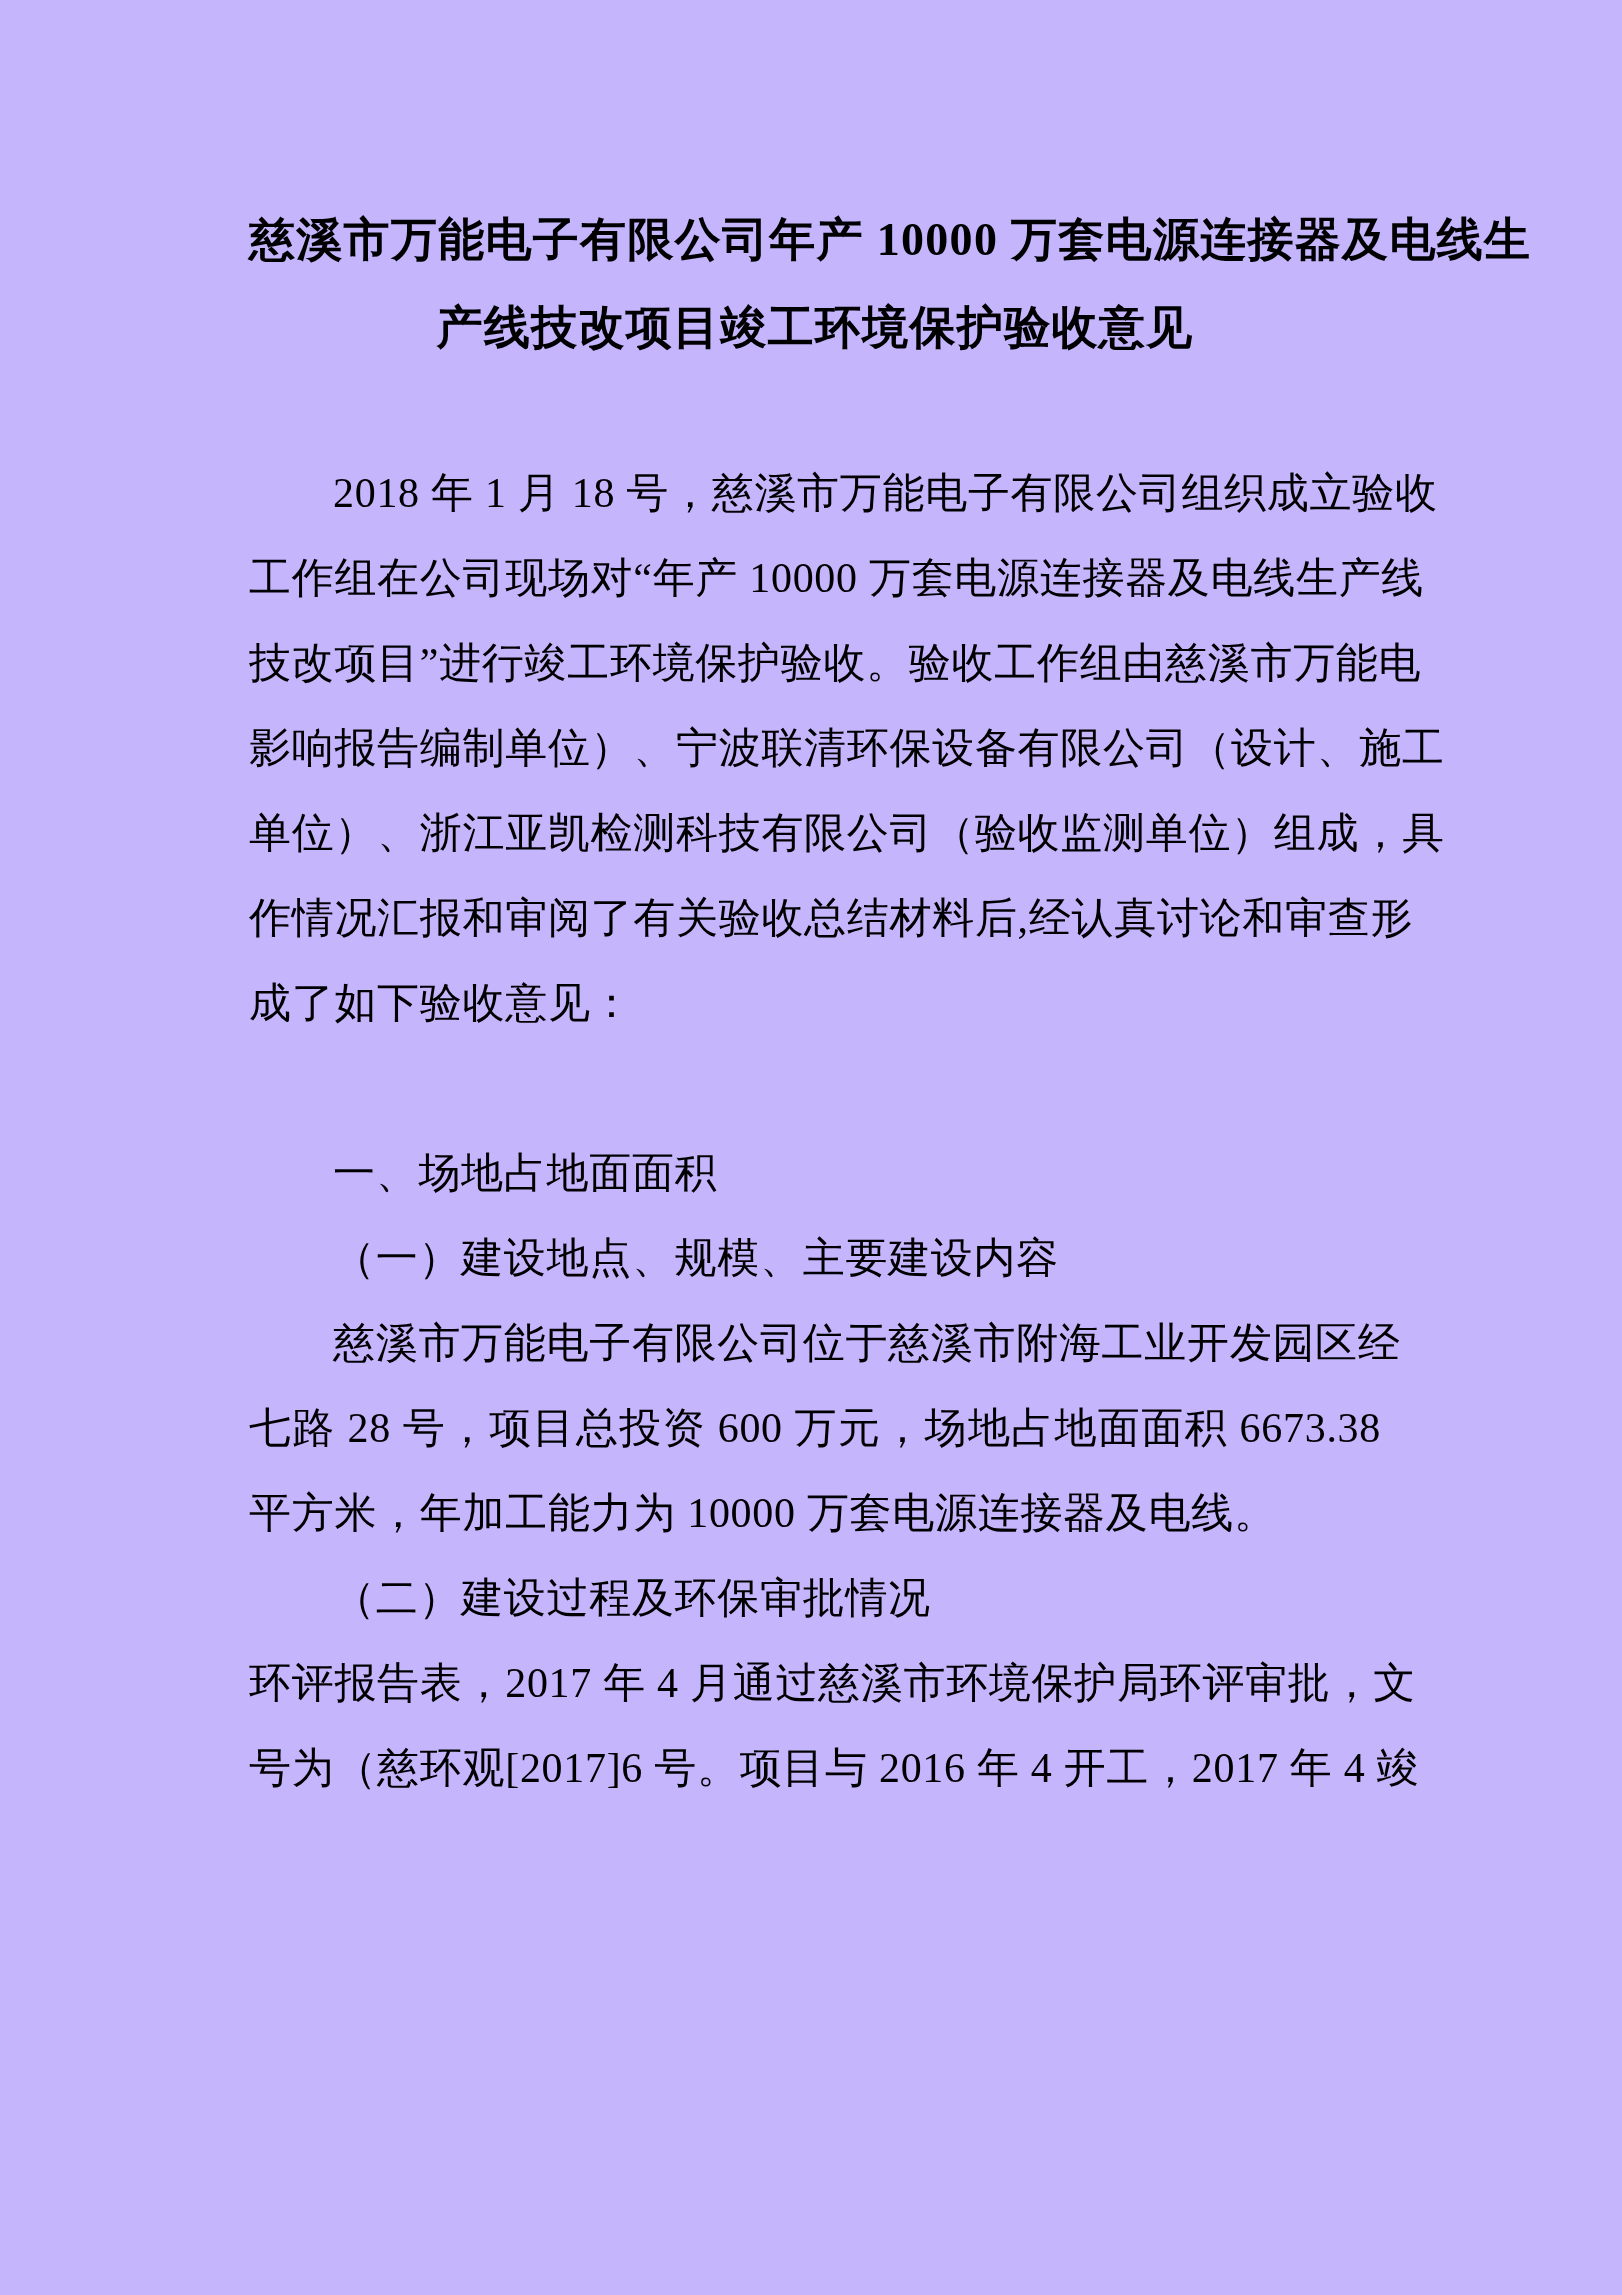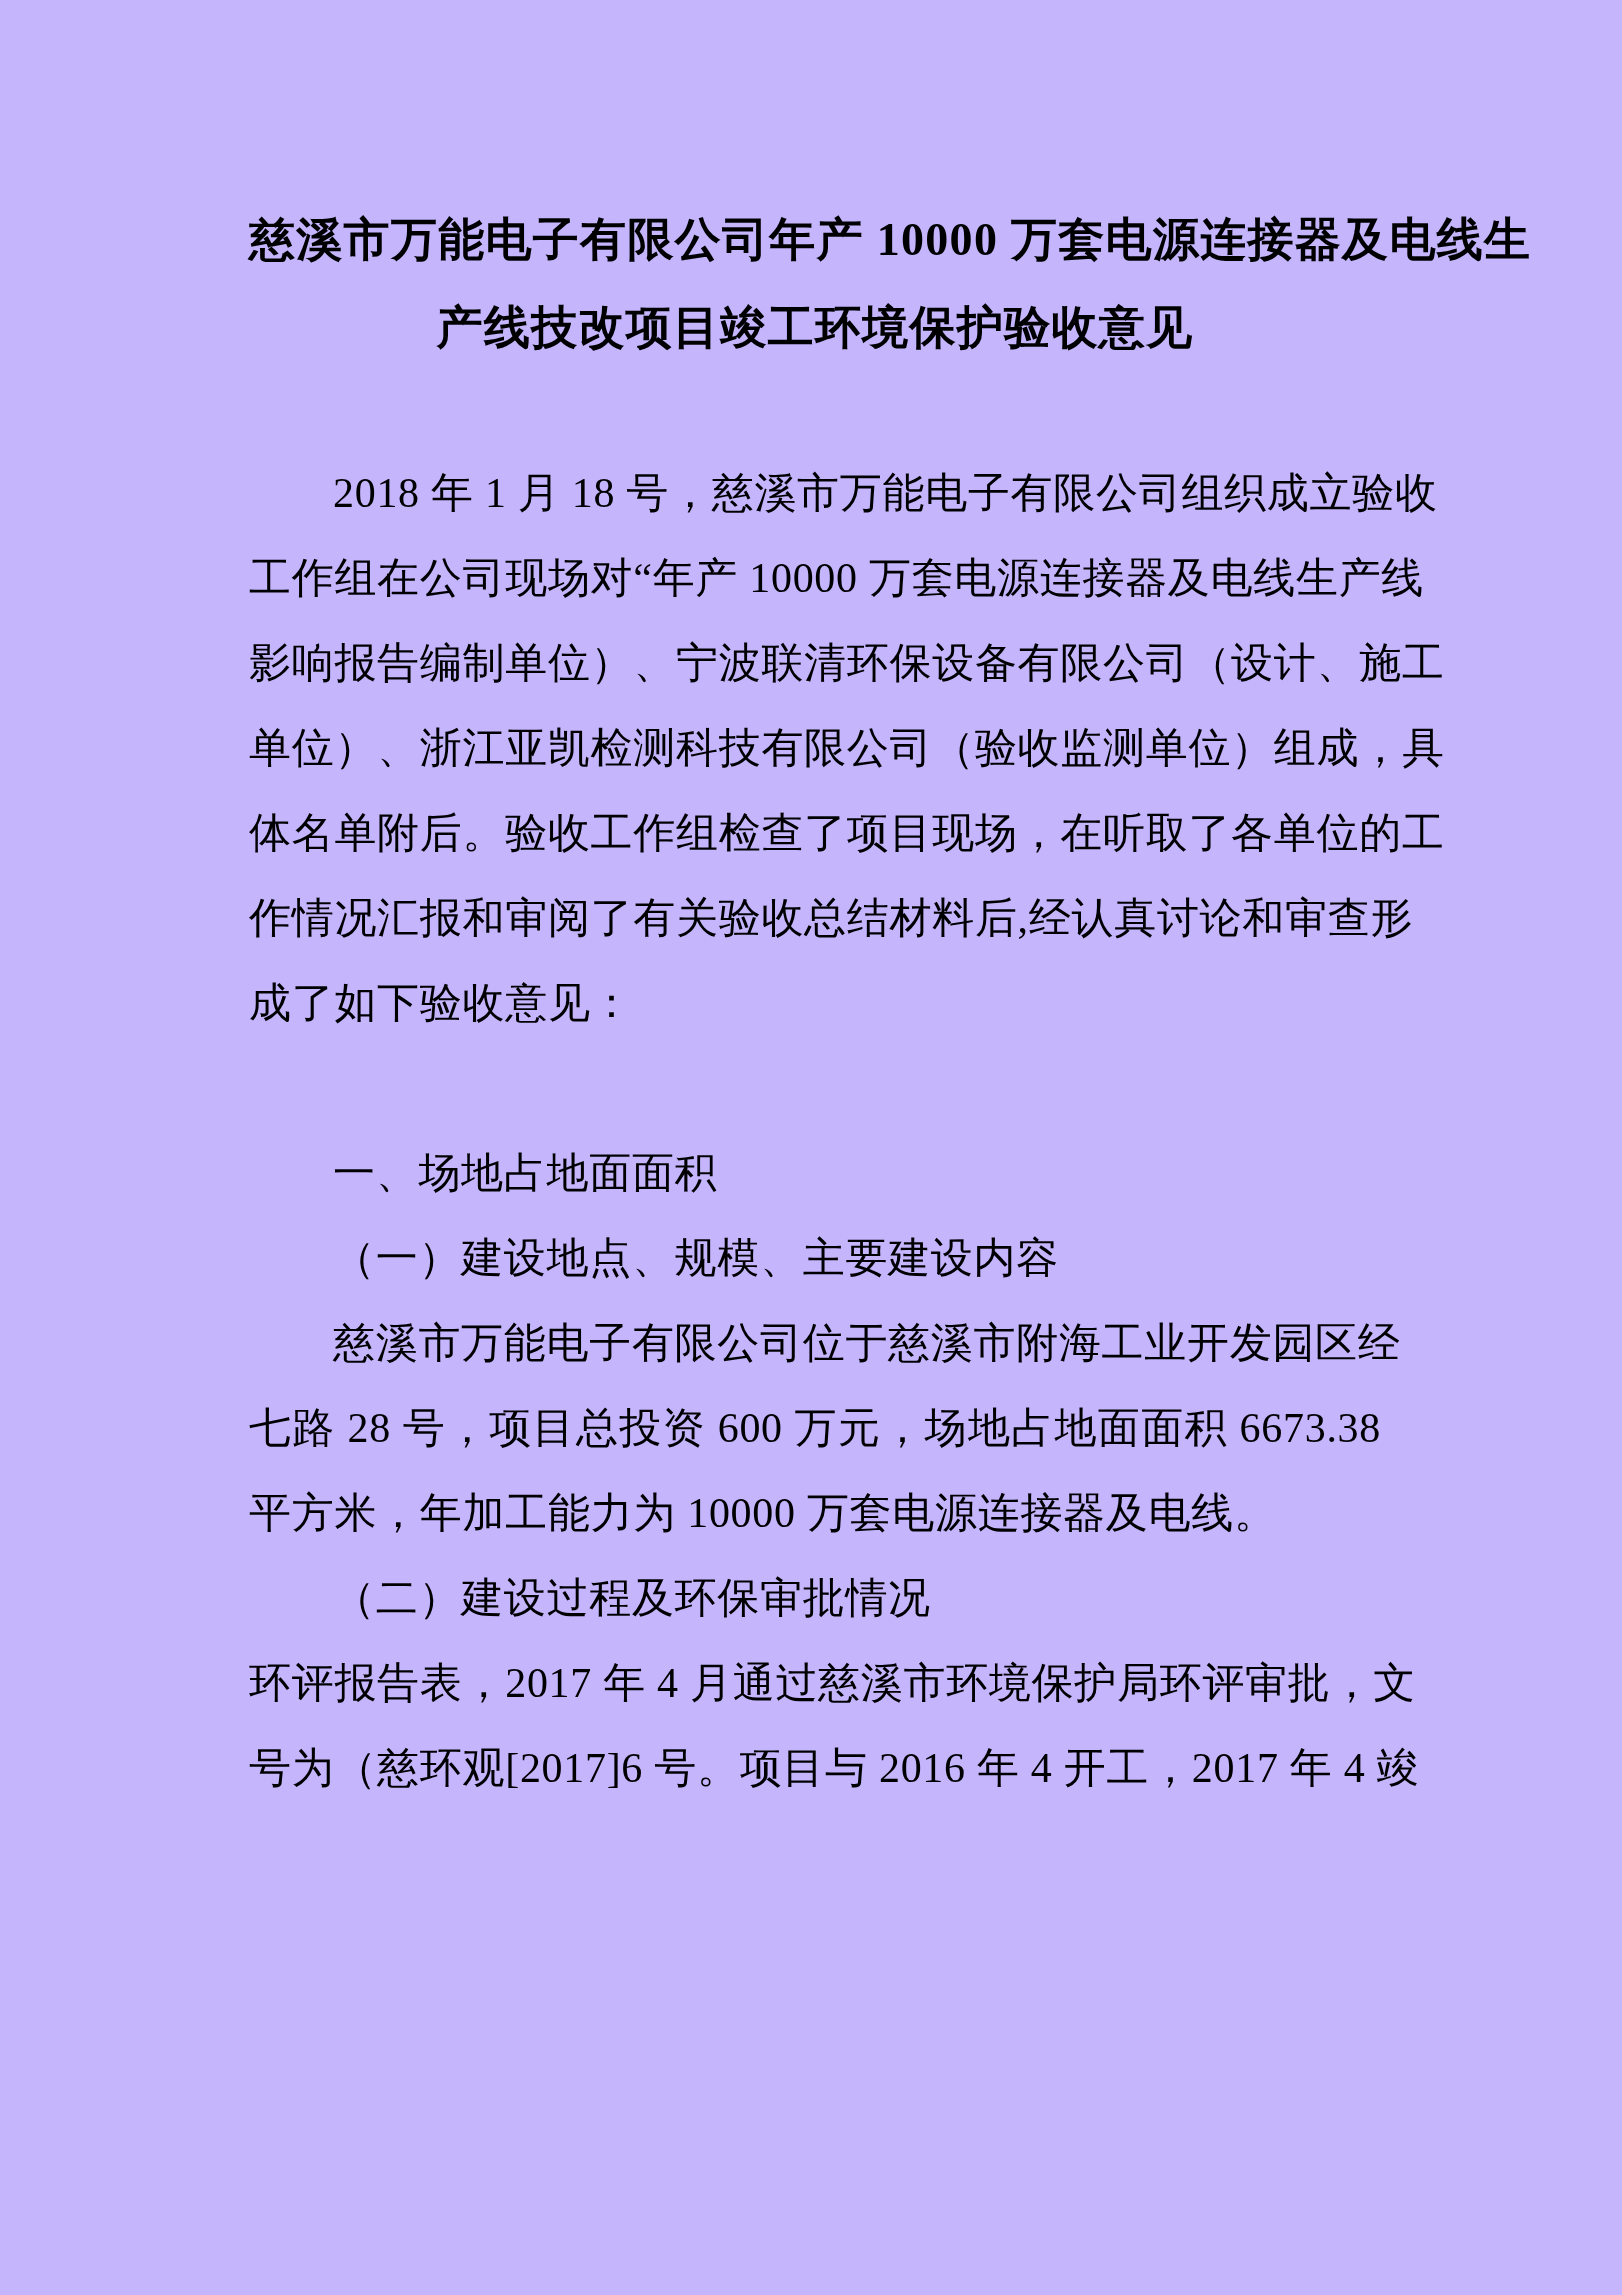--- a/index.html
+++ b/index.html
@@ -58,23 +58,23 @@
 <div class="page">
   <div class="content">
 
     <div class="title-line">慈溪市万能电子有限公司年产 10000 万套电源连接器及电线生</div>
     <div class="title-line">产线技改项目竣工环境保护验收意见</div>
 
     <div class="spacer"></div>
 
     <div class="line full indent">2018 年 1 月 18 号，慈溪市万能电子有限公司组织成立验收</div>
     <div class="line full">工作组在公司现场对“年产 10000 万套电源连接器及电线生产线</div>
+    <div class="line full">技改项目”进行竣工环境保护验收。验收工作组由慈溪市万能电</div>
     <div class="line full">影响报告编制单位）、宁波联清环保设备有限公司（设计、施工</div>
     <div class="line full">单位）、浙江亚凯检测科技有限公司（验收监测单位）组成，具</div>
-    <div class="line full">体名单附后。验收工作组检查了项目现场，在听取了各单位的工</div>
     <div class="line full">作情况汇报和审阅了有关验收总结材料后,经认真讨论和审查形</div>
     <div class="line">成了如下验收意见：</div>
 
     <div class="line"></div>
 
     <div class="line hindent">一、场地占地面面积</div>
     <div class="line hindent">（一）建设地点、规模、主要建设内容</div>
 
     <div class="line full indent">慈溪市万能电子有限公司位于慈溪市附海工业开发园区经</div>
     <div class="line full">七路 28 号，项目总投资 600 万元，场地占地面面积 6673.38</div>

